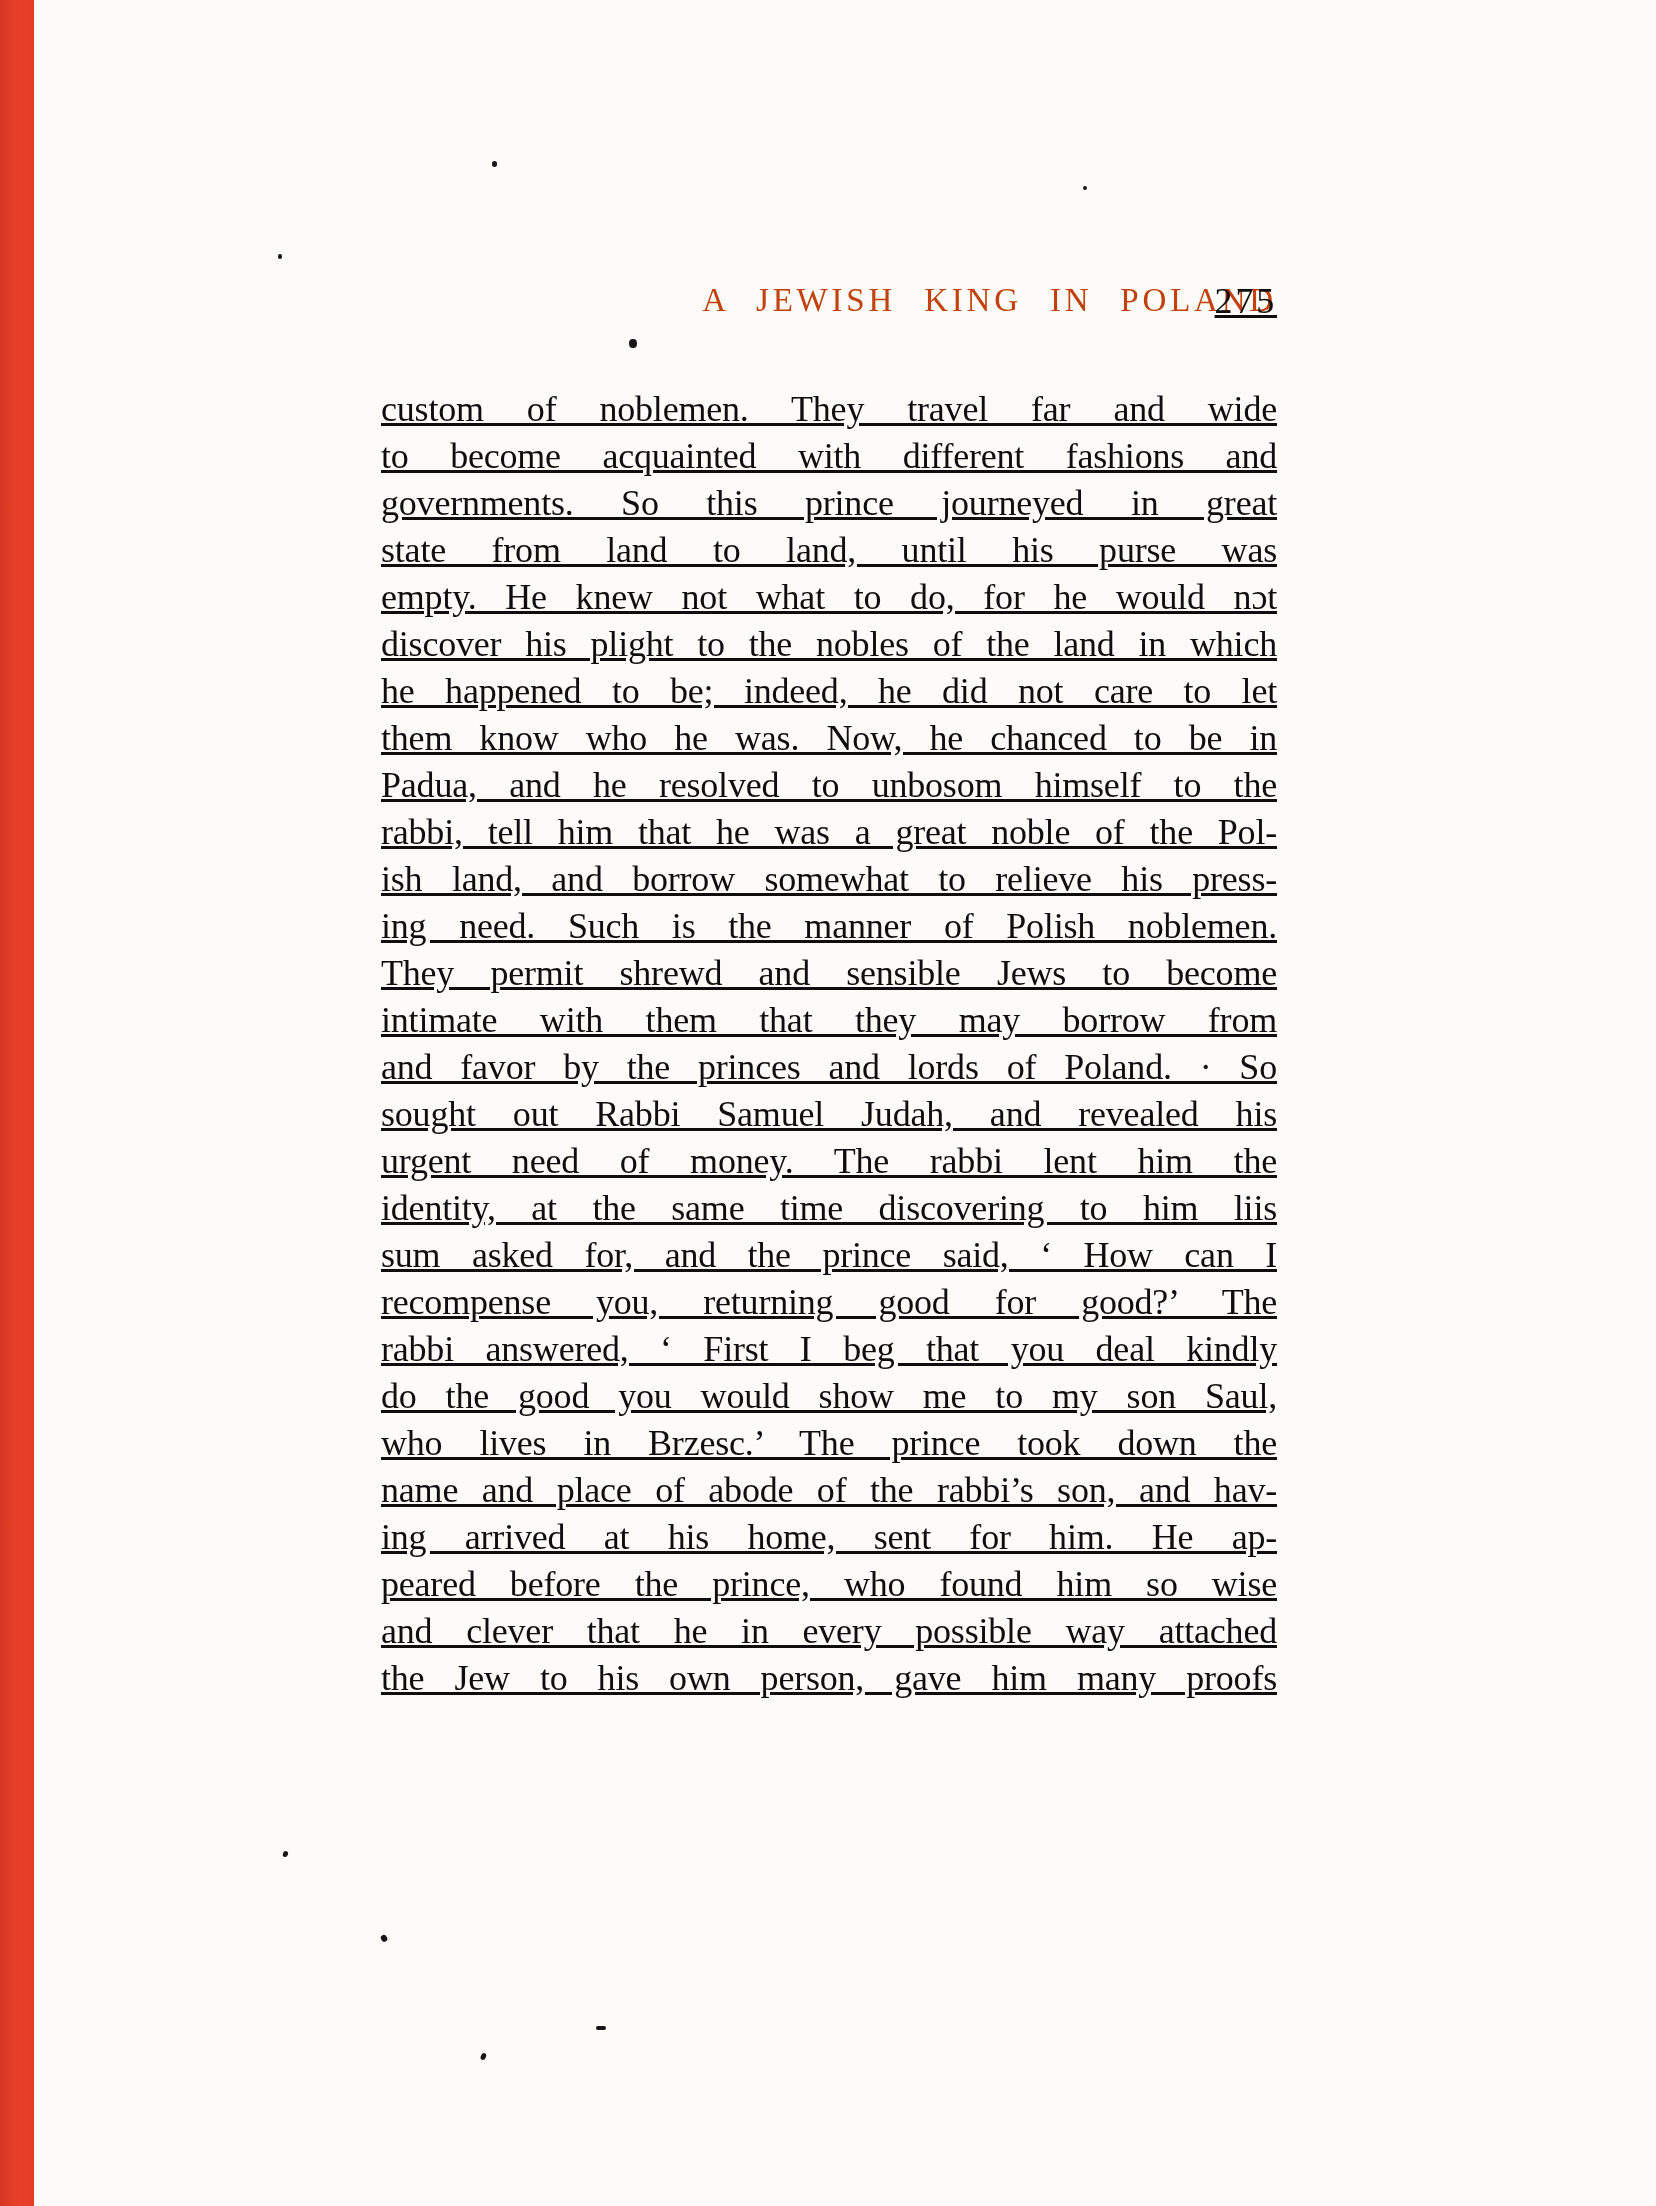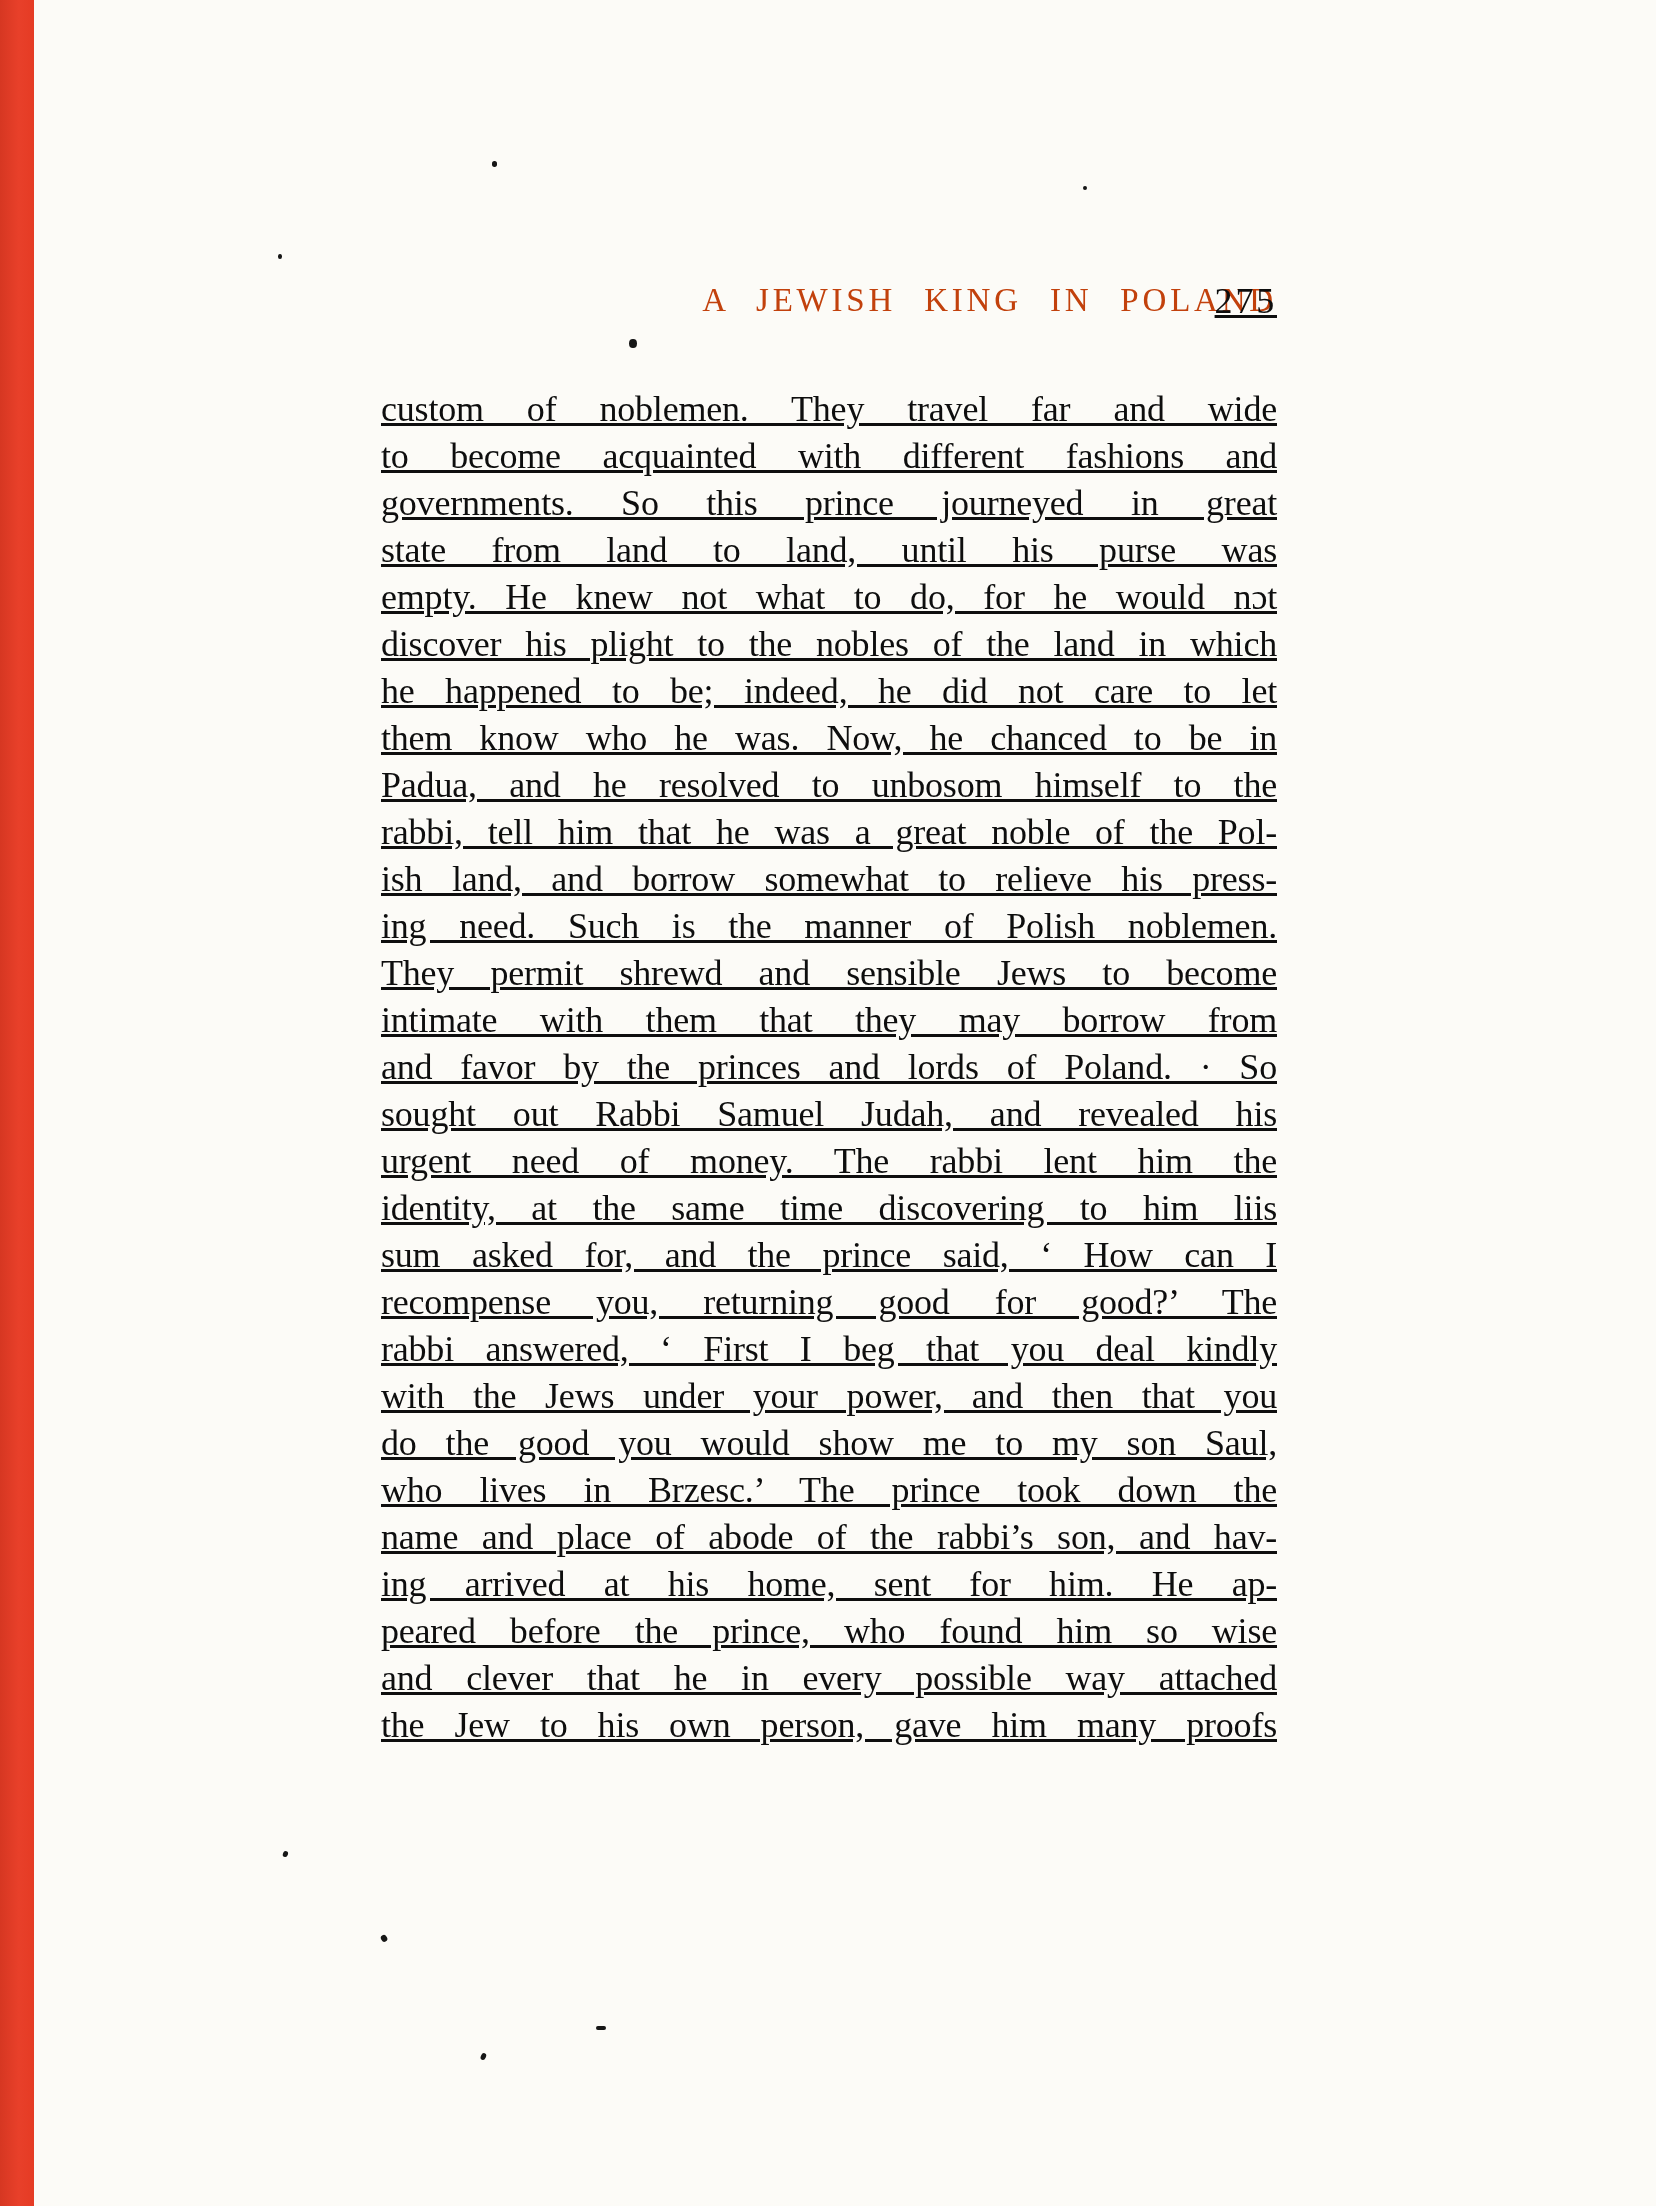--- a/index.html
+++ b/index.html
@@ -109,21 +109,20 @@
       <div class="line">ing need.  Such is the manner of Polish noblemen.</div>
       <div class="line">They permit shrewd and sensible Jews to become</div>
       <div class="line">intimate with them that they may borrow from</div>
       <div class="line">and favor by the princes and lords of Poland. ·  So</div>
       <div class="line">sought out Rabbi Samuel Judah, and revealed his</div>
       <div class="line">urgent need of money.  The rabbi lent him the</div>
       <div class="line">identity, at the same time discovering to him liis</div>
       <div class="line">sum asked for, and the prince said, ‘ How can I</div>
       <div class="line">recompense you, returning good for good?’  The</div>
       <div class="line">rabbi answered, ‘ First I beg that you deal kindly</div>
-      <div class="line">with the Jews under your power, and then that you</div>
       <div class="line">do the good you would show me to my son Saul,</div>
       <div class="line">who lives in Brzesc.’  The prince took down the</div>
       <div class="line">name and place of abode of the rabbi’s son, and hav-</div>
       <div class="line">ing arrived at his home, sent for him.  He ap-</div>
       <div class="line">peared before the prince, who found him so wise</div>
       <div class="line">and clever that he in every possible way attached</div>
       <div class="line">the Jew to his own person, gave him many proofs</div>
     </div>
 
   <div class="speck s1"></div>

